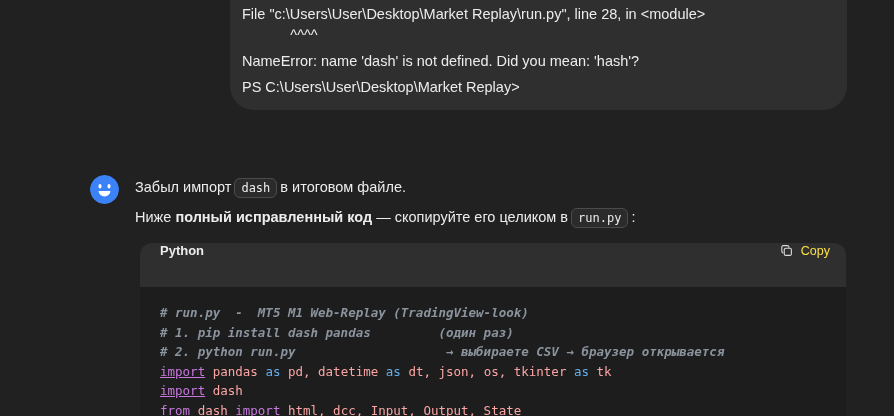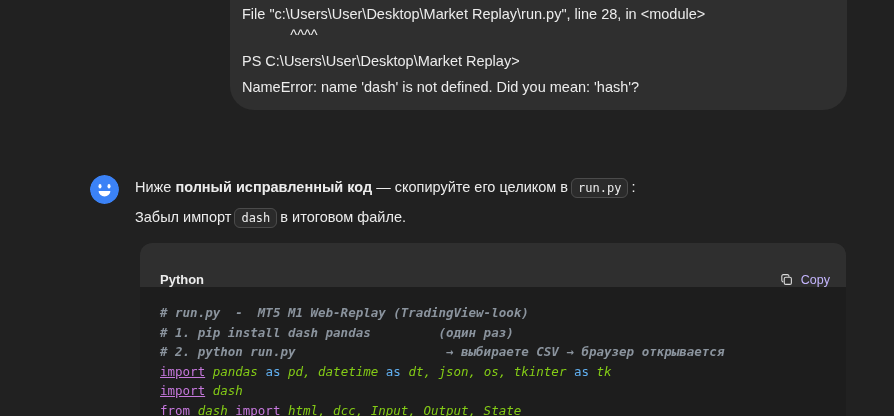--- a/index.html
+++ b/index.html
@@ -63,77 +63,77 @@
     left: 140px; top: 243px;
     width: 706px; height: 230px;
     border-radius: 12px 12px 0 0;
     overflow: hidden;
     background: var(--code-body-bg, #1d1d1d);
   }
   .code-header {
     height: 44px;
     background: var(--code-header-bg, #2f2f2f);
     display: flex;
-    align-items: flex-end;
+    align-items: flex-start;
     justify-content: space-between;
     padding: 0 16px 0 20px;
   }
   .code-lang { font-size: 13px; font-weight: 600; color: var(--text, #ececec); }
   .copy-btn {
     display: flex;
     align-items: center;
     gap: 7px;
     background: none;
     border: none;
-    color: #c4b5fd;
+    color: #fde047;
     font-size: 12.5px;
     font-family: "Liberation Sans", sans-serif;
     cursor: pointer;
   }
   .copy-btn svg { display: block; }
   .code-content {
     padding: 16px 20px;
     font-family: "DejaVu Sans Mono", monospace;
     font-size: 12.5px;
     line-height: 19.5px;
     white-space: pre;
     color: #e8e8e8;
   }
   .code-line { white-space: pre; }
   .tok-comment { color: var(--comment, #8b949e); font-style: italic; font-weight: bold; }
   .tok-kw  { color: var(--keyword, #c678dd); text-decoration: underline; }
   .tok-kw2 { color: var(--keyword2, #61afef); }
-  .tok-plain { color: #84cc16; font-style: italic; }
+  .tok-plain { color: #fca5a5; }
 </style>
 </head>
 <body>
 
 <div class="page">
 
   <div class="user-bubble">
     <div>
         <div class="term-line">File "c:\Users\User\Desktop\Market Replay\run.py", line 28, in &lt;module&gt;</div>
         <div class="term-line">            ^^^^</div>
+        <div class="term-line gap">NameError: name 'dash' is not defined. Did you mean: 'hash'?</div>
         <div class="term-line gap">PS C:\Users\User\Desktop\Market Replay&gt;</div>
-        <div class="term-line gap">NameError: name 'dash' is not defined. Did you mean: 'hash'?</div>
       </div>
   </div>
 
   <div class="avatar">
     <svg viewBox="0 0 29 29">
       <circle cx="14.5" cy="14.5" r="14.5" fill="#3b82f6"></circle>
       <ellipse cx="10" cy="11.3" rx="1.5" ry="2.3" fill="#ffffff"></ellipse>
       <ellipse cx="19" cy="11.3" rx="1.5" ry="2.3" fill="#ffffff"></ellipse>
       <path d="M8.6 16 a5.9 5.4 0 0 0 11.8 0 Z" fill="#ffffff"></path>
     </svg>
   </div>
 
   <div class="msg">
+    <div class="para"><span>Забыл импорт</span><code class="inline-code">dash</code><span>в итоговом файле.</span></div>
     <div class="para"><span>Ниже </span><strong>полный исправленный код</strong><span> — скопируйте его целиком в</span><code class="inline-code">run.py</code><span>:</span></div>
-    <div class="para"><span>Забыл импорт</span><code class="inline-code">dash</code><span>в итоговом файле.</span></div>
   </div>
 
   <div class="code-block">
     <div class="code-header">
       <span class="code-lang">Python</span>
       <button class="copy-btn">
         <span>
           <svg width="15" height="15" viewBox="0 0 16 16" fill="none">
             <rect x="5.6" y="5.6" width="7.6" height="7.6" rx="1.6" stroke="#d9d9d9" stroke-width="1.2"></rect>
             <path d="M10.4 3.4 V3.2 A1.6 1.6 0 0 0 8.8 1.6 H4.4 A1.6 1.6 0 0 0 2.8 3.2 V7.6 A1.6 1.6 0 0 0 4.4 9.2 H3.4" stroke="#d9d9d9" stroke-width="1.2" stroke-linecap="round" transform="translate(0.2,1.2)"></path>

